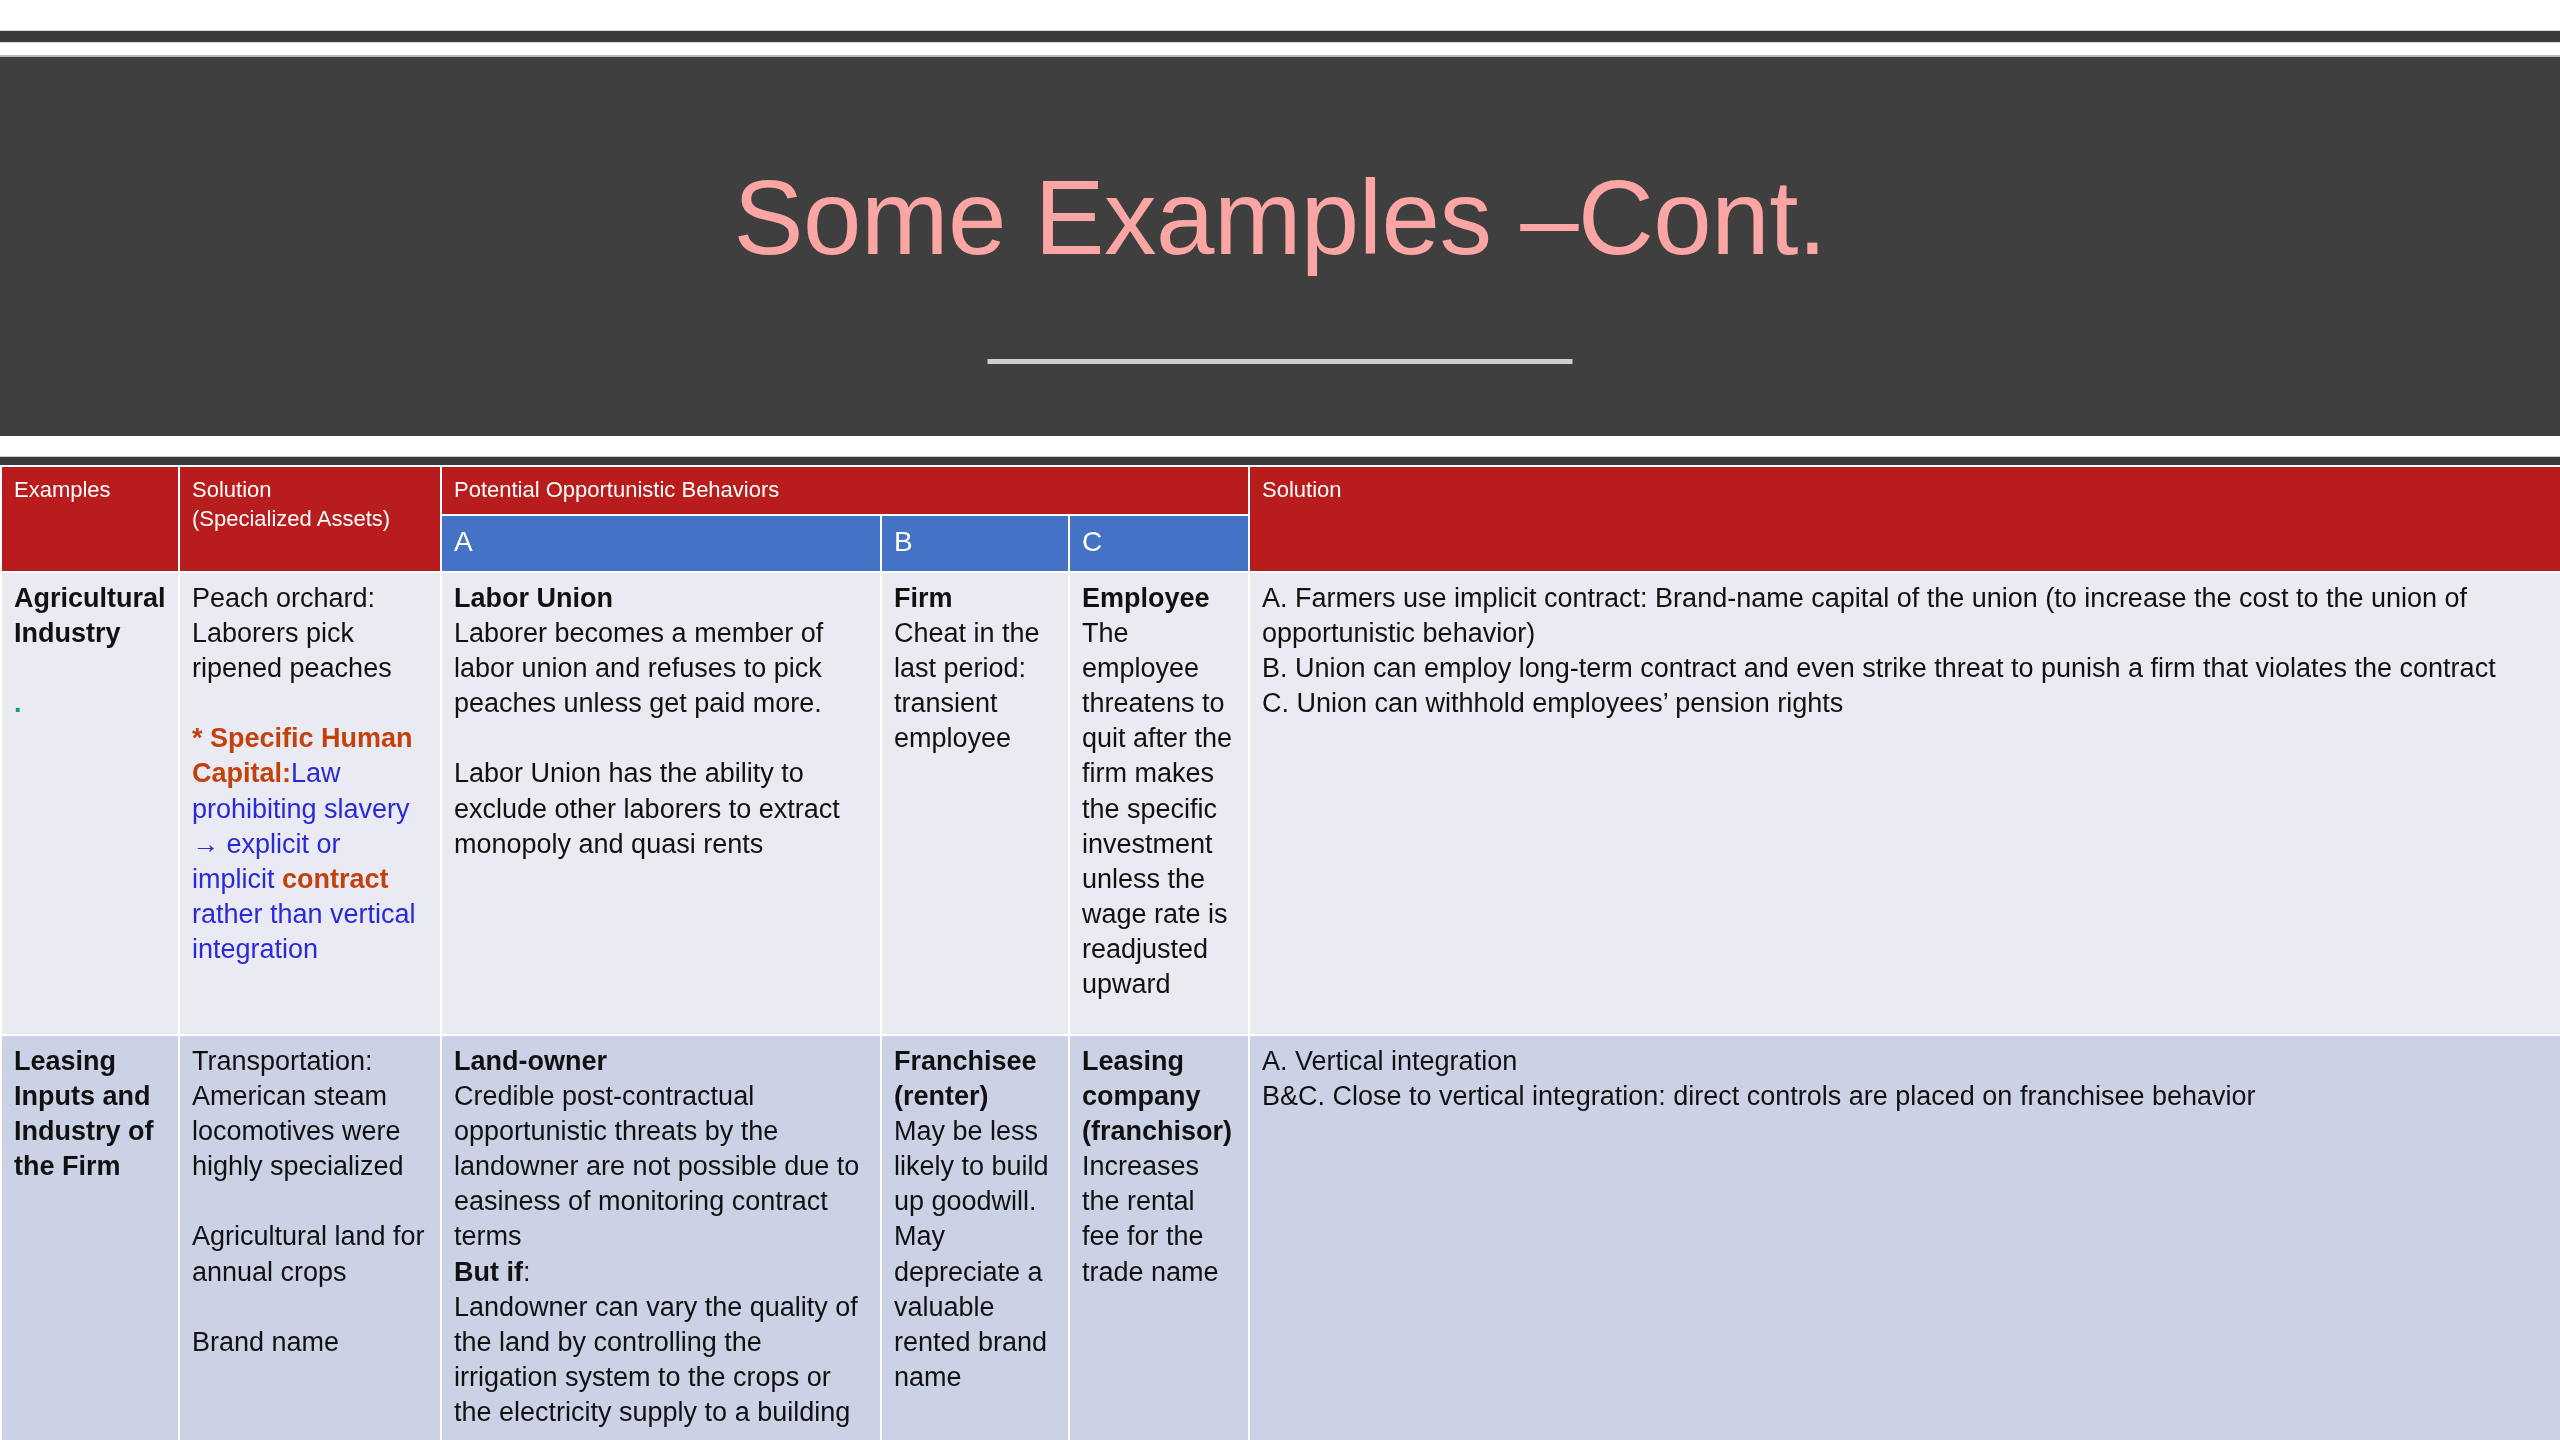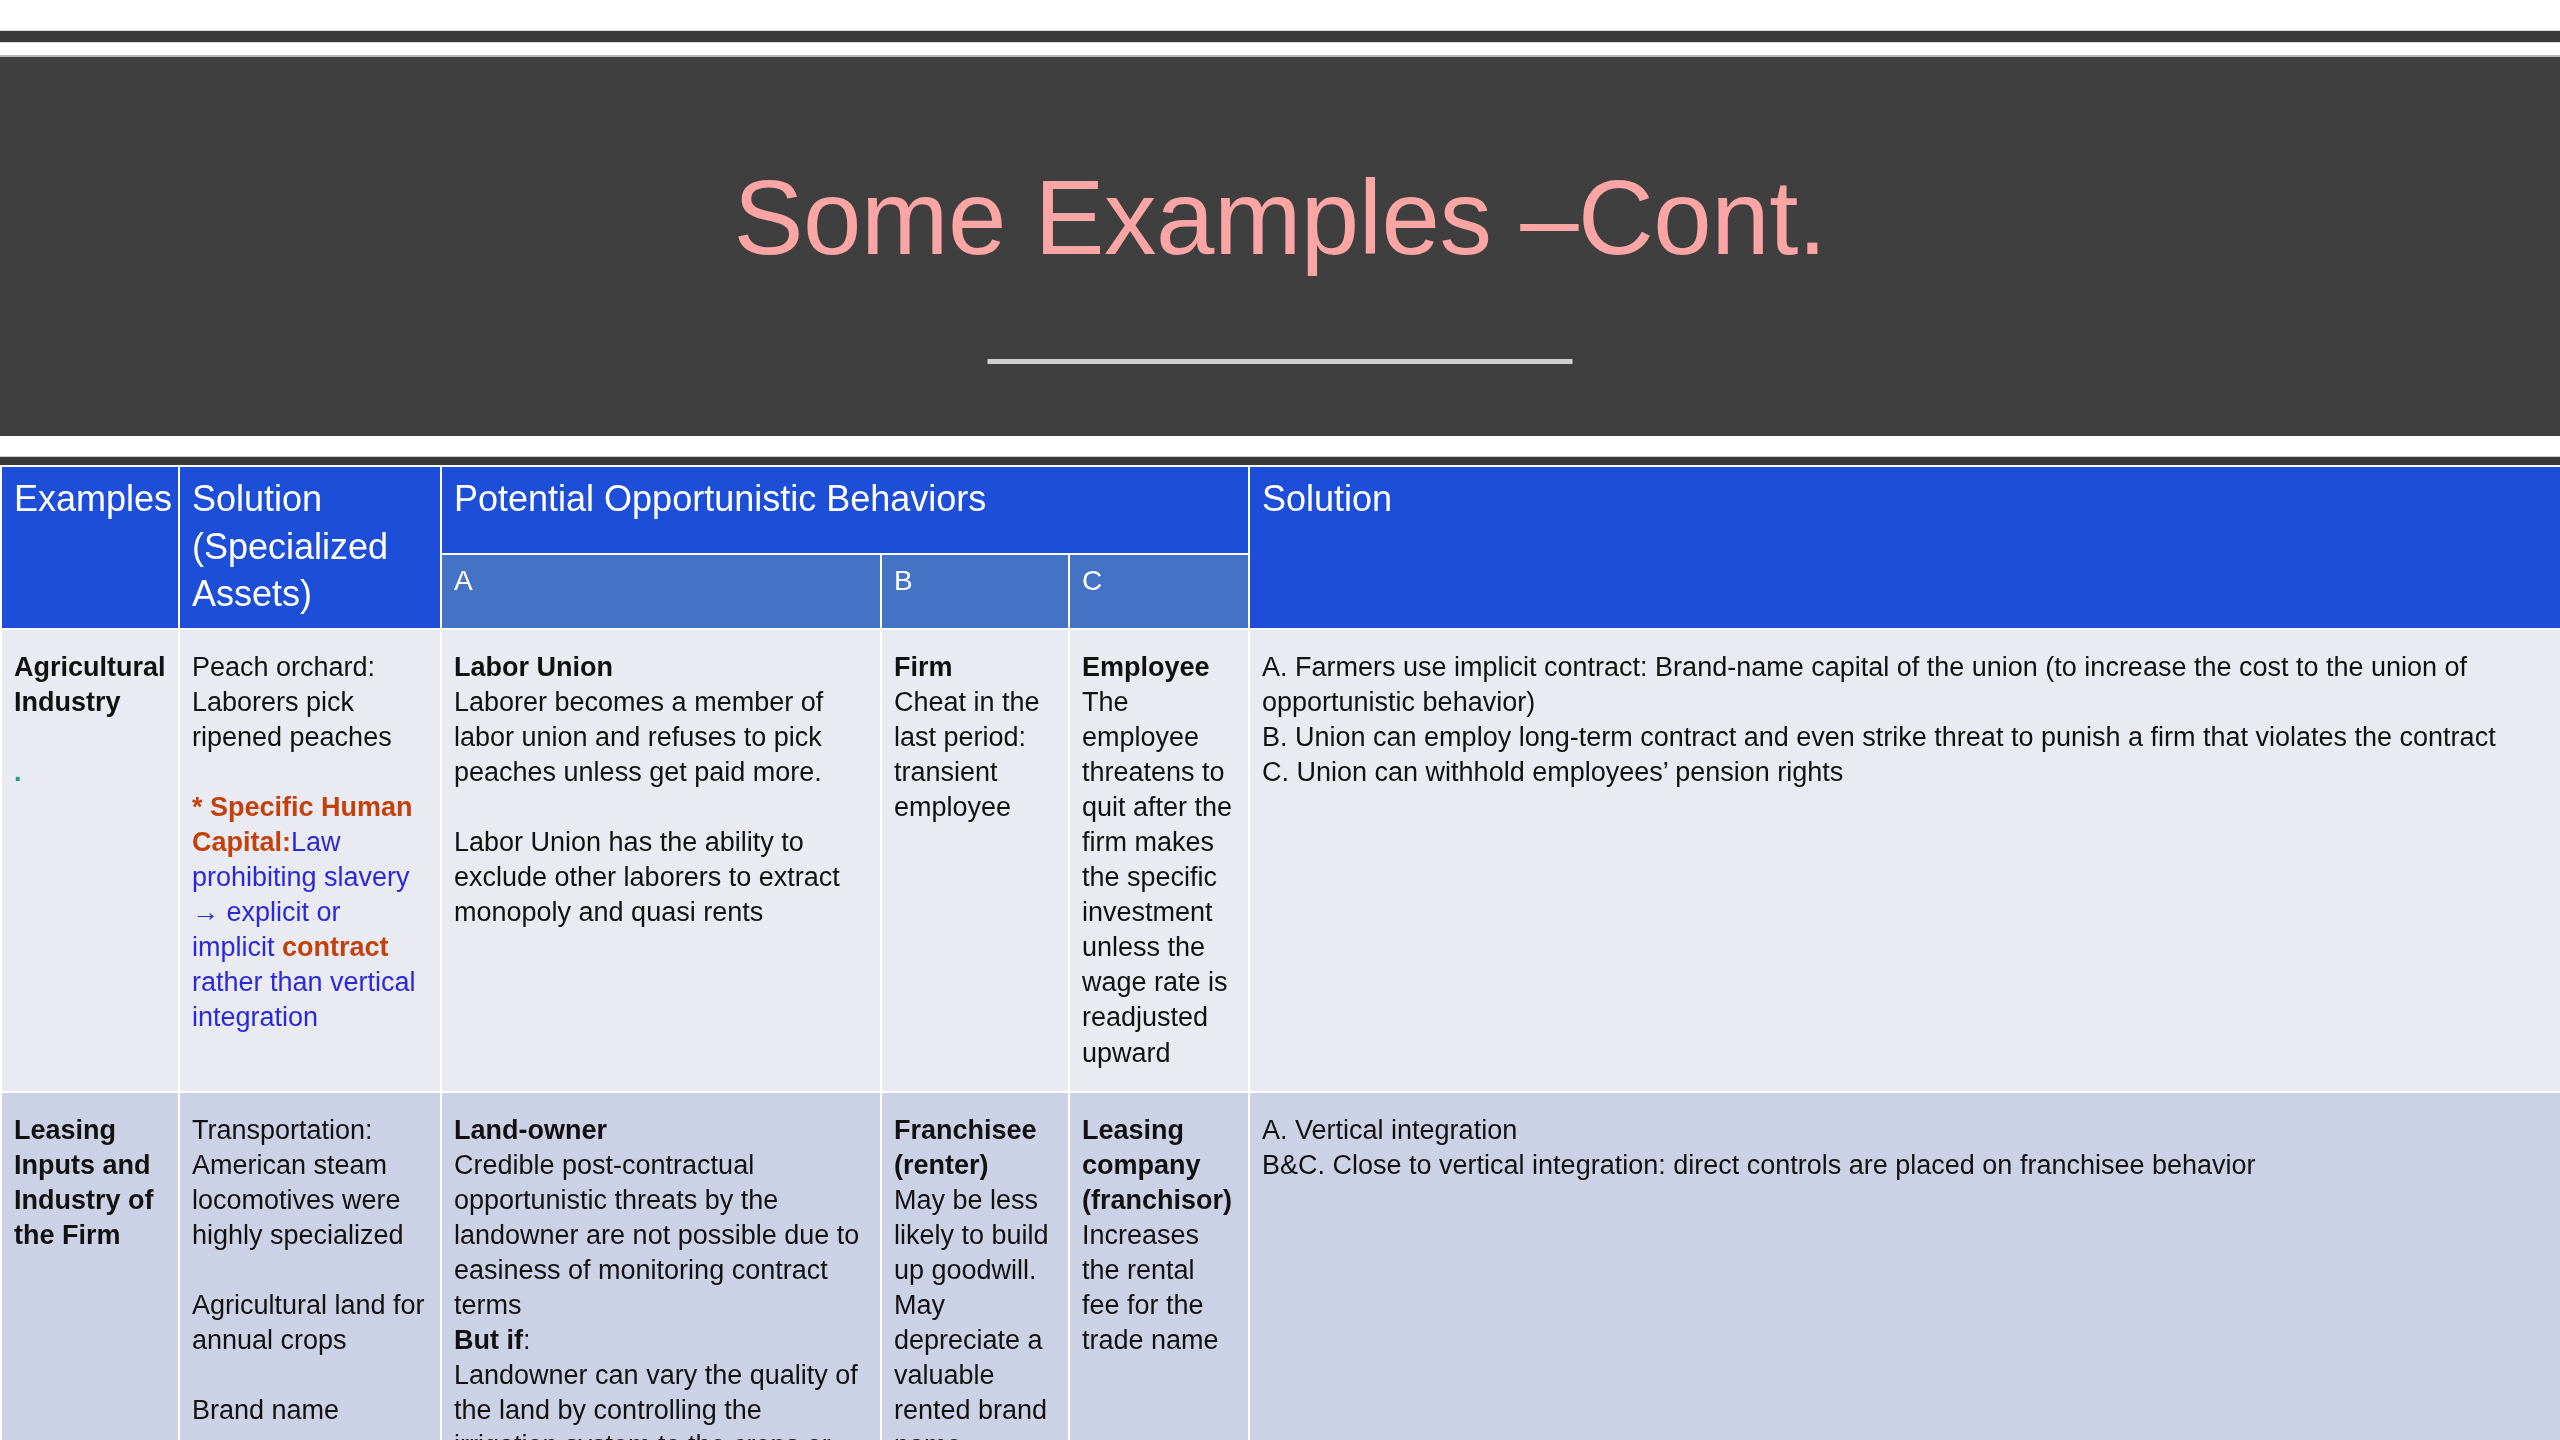--- a/index.html
+++ b/index.html
@@ -61,39 +61,39 @@
   table.matrix td, table.matrix th {
     vertical-align: top;
     padding: 8px 12px 10px 12px;
     border: 2px solid #ffffff;
     text-align: left;
     font-weight: normal;
   }
 
   
   .hdr {
-    background: #1d4ed8;
+    background: #b91c1c;
     color: #ffffff;
     font-weight: bold;
-    font-size: 36px;
+    font-size: 22px;
     line-height: 1.32;
     margin-left: 30px;
   }
   .hdr-sub {
     background: #4472c4;
     color: #ffffff;
     font-weight: normal;
     font-size: 28px;
     line-height: 1.32;
   }
 
   
   .row1 td { background: #e9eaf2; color: #111111; }
   .row2 td { background: #ccd2e6; color: #111111; }
-  .cell { line-height: 1.30; margin-top: 12px; }
+  .cell { line-height: 1.30; }
   .cell p { margin: 0; }
   .cell p.gap { height: 1.30em; }
   .bold { font-weight: bold; }
   .blue { color: #2b29d6; }
   .blue-b { color: #c2410c; font-weight: bold; }
   .greendot { color: #17a07a; font-weight: bold; }
 
   
   col.c-examples { width: 178px; }
   col.c-context  { width: 262px; }

